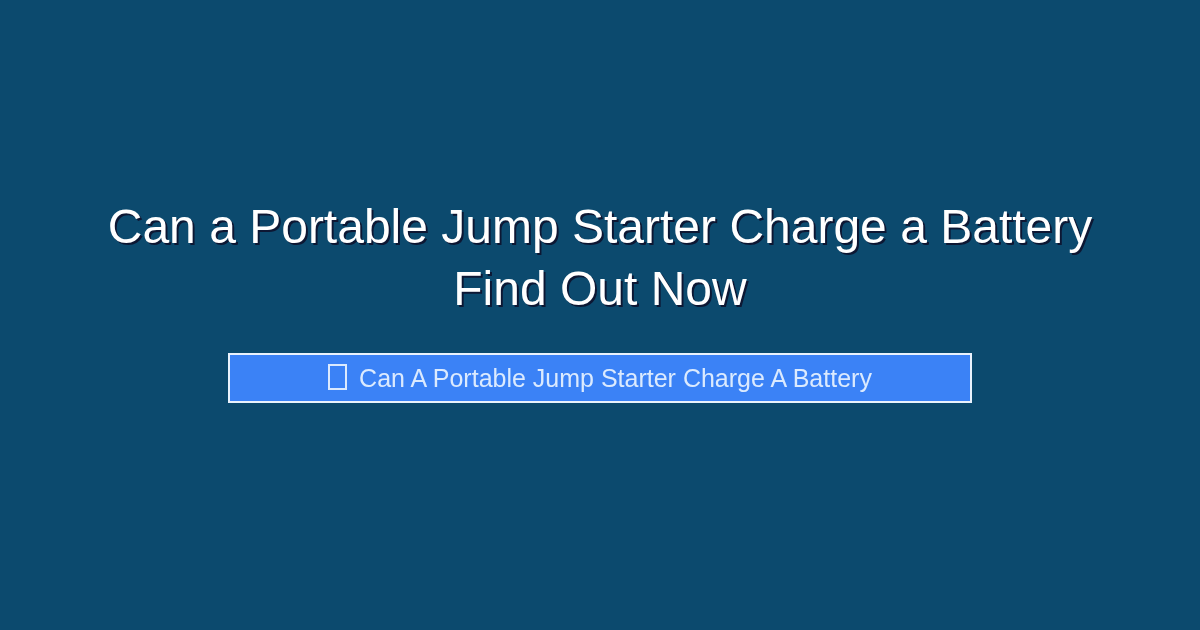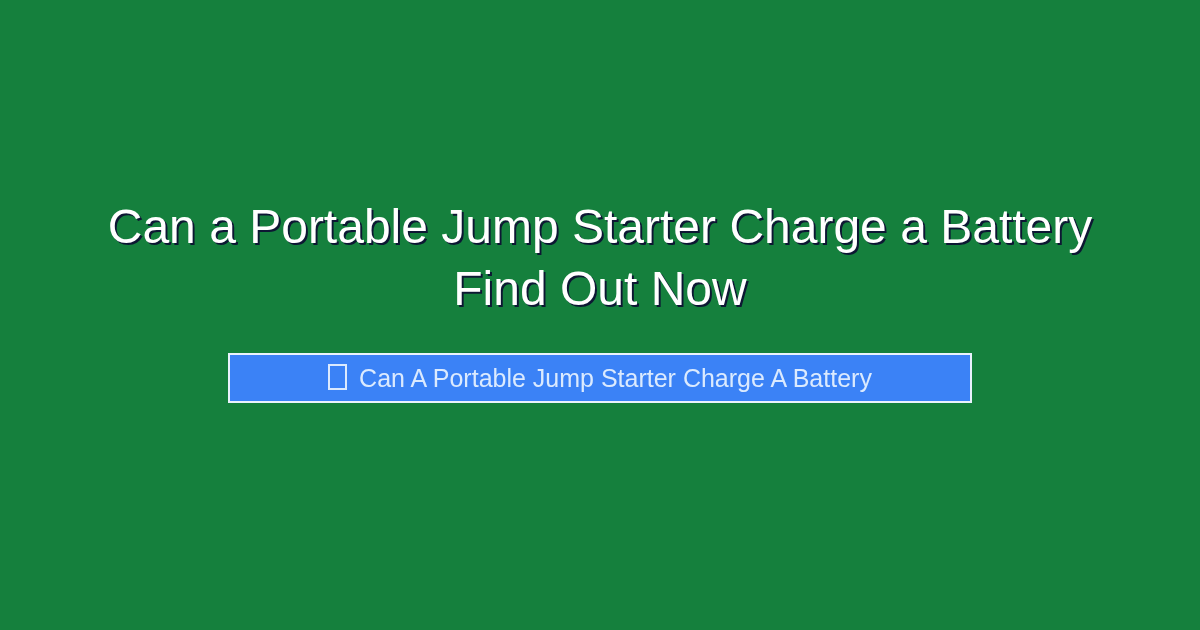--- a/index.html
+++ b/index.html
@@ -14,21 +14,21 @@
     overflow: hidden;
     font-family: "Liberation Sans", sans-serif;
     background: #21398a;
   }
 
   .card {
     position: relative;
     box-sizing: border-box;
     width: 1200px;
     height: 630px;
-    background: #15803d;
+    background: #0c4a6e;
     display: flex;
     flex-direction: column;
     align-items: center;
     justify-content: flex-start;
   }
 
   
   .headline {
     margin: 0;
     padding: 0;

